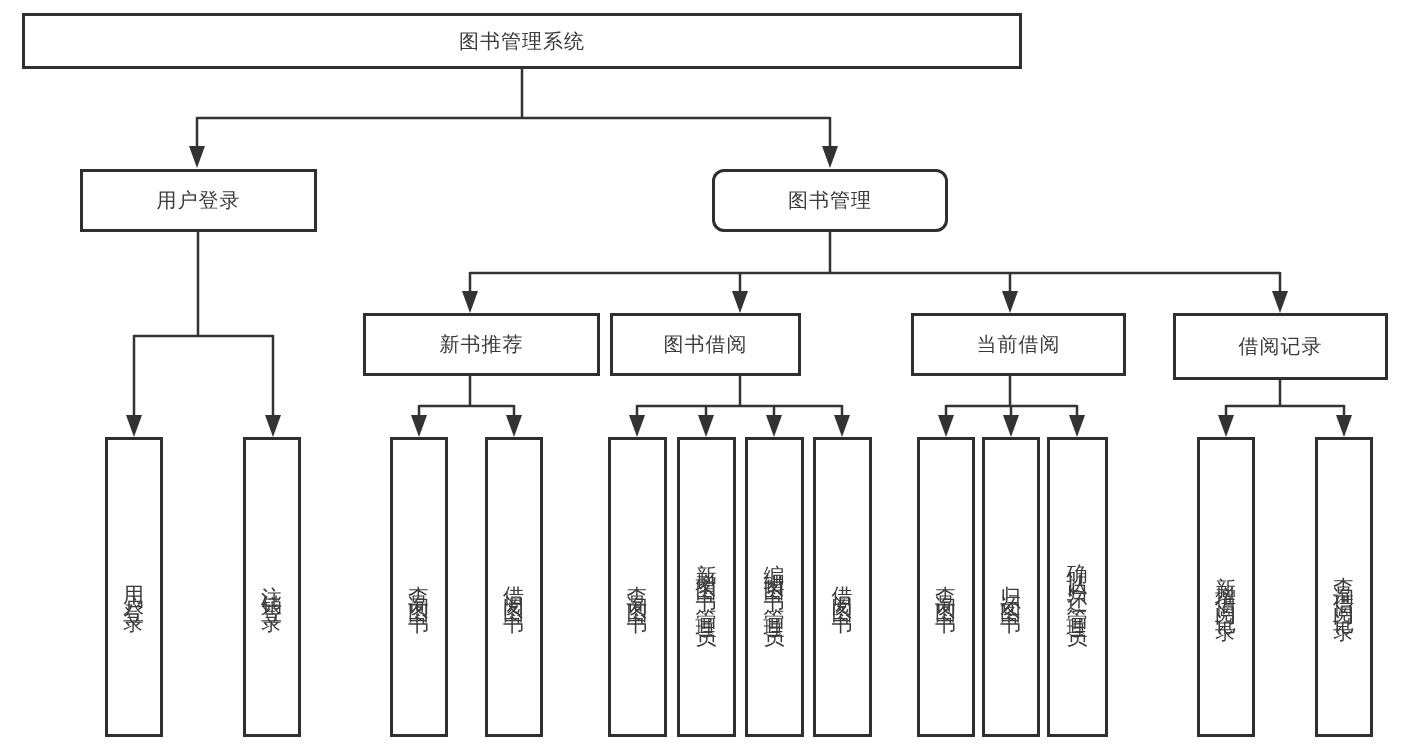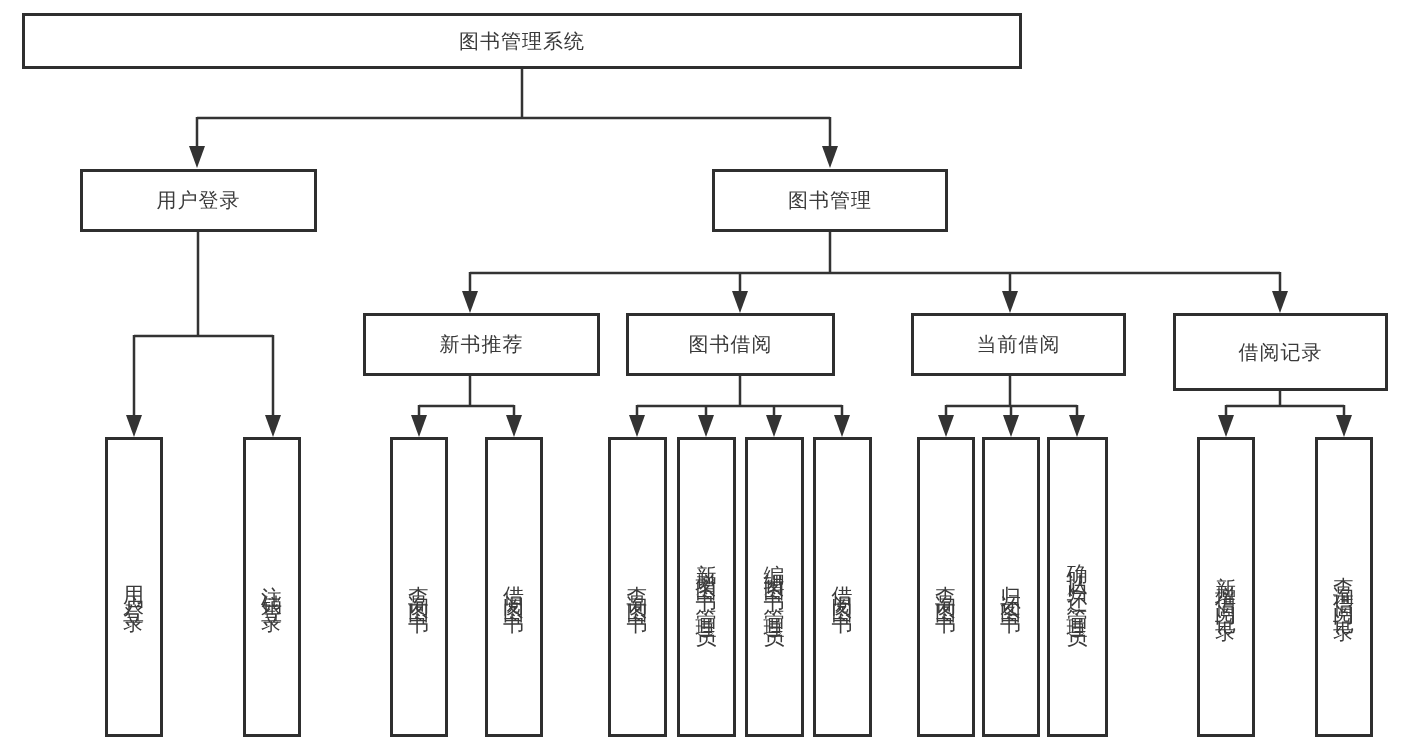--- a/index.html
+++ b/index.html
@@ -105,26 +105,26 @@
       <polygon class="arrow" points="1003,415 1019,415 1011,437"></polygon>
       <polygon class="arrow" points="1069,415 1085,415 1077,437"></polygon>
       <polygon class="arrow" points="1218,415 1234,415 1226,437"></polygon>
       <polygon class="arrow" points="1336,415 1352,415 1344,437"></polygon>
     </g>
   </svg>
 
   <div class="box h" style="left:22px; top:13px; width:1000px; height:56px;">图书管理系统</div>
 
   <div class="box h" style="left:80px; top:169px; width:237px; height:63px;">用户登录</div>
-  <div class="box h" style="left:712px; top:169px; width:236px; height:63px;">图书管理</div>
+  <div class="box h" style="left:712px; top:169px; width:236px; height:63px;border-radius:12px;">图书管理</div>
 
   <div class="box h" style="left:363px; top:313px; width:237px; height:63px;">新书推荐</div>
-  <div class="box h" style="left:626px; top:313px; width:209px; height:63px;">图书借阅</div>
+  <div class="box h" style="left:610px; top:313px; width:191px; height:63px;">图书借阅</div>
   <div class="box h" style="left:911px; top:313px; width:215px; height:63px;">当前借阅</div>
-  <div class="box h" style="left:1173px; top:313px; width:215px; height:78px;">借阅记录</div>
+  <div class="box h" style="left:1173px; top:313px; width:215px; height:67px;">借阅记录</div>
 
   <div class="box v" style="left:105px; top:437px; width:58px; height:300px;">
     <span>用户登录</span>
   </div>
   <div class="box v" style="left:243px; top:437px; width:58px; height:300px;">
     <span>注销登录</span>
   </div>
 
   <div class="box v" style="left:390px; top:437px; width:58px; height:300px;">
     <span>查询图书</span>

